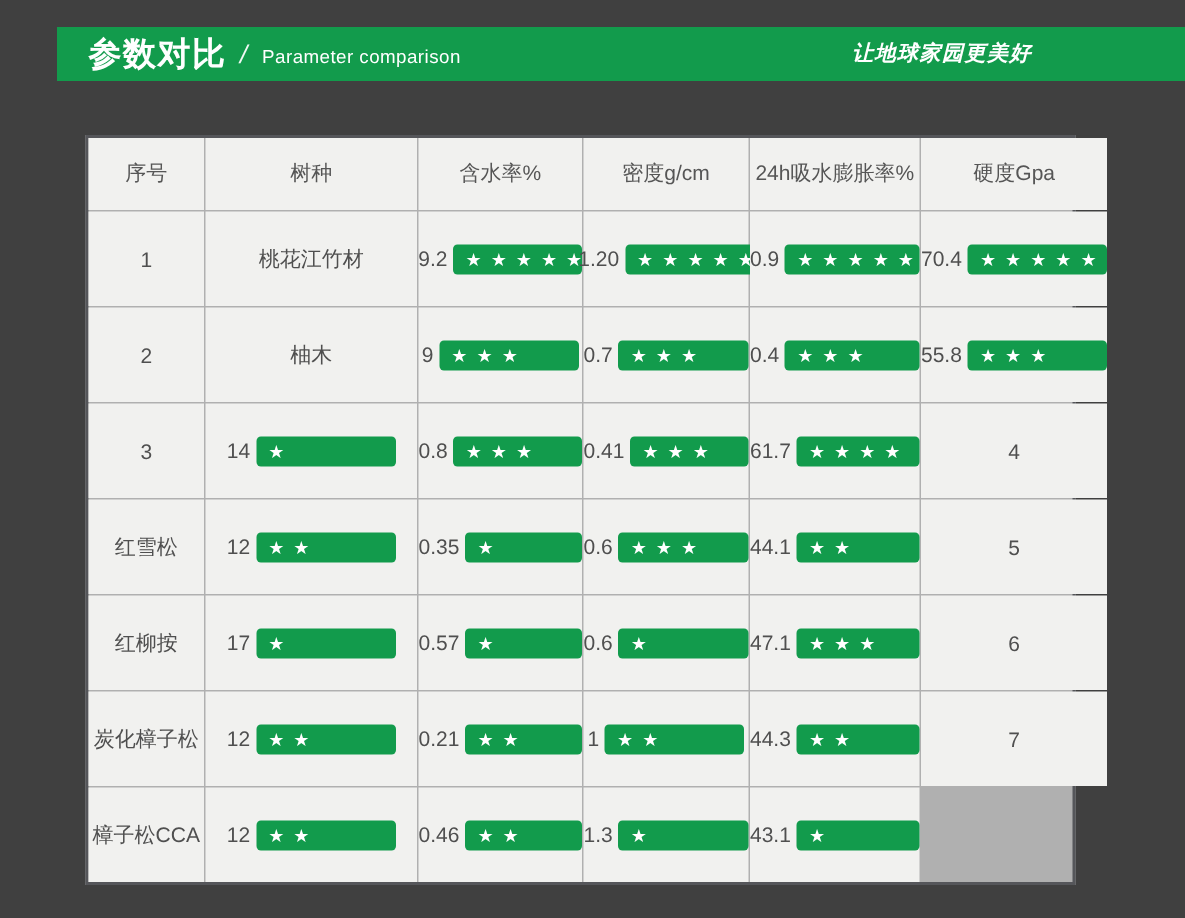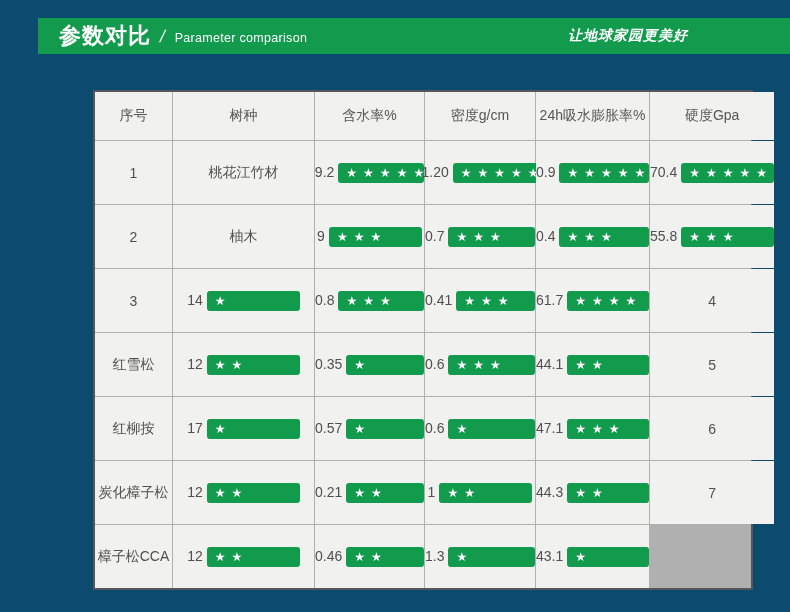--- a/index.html
+++ b/index.html
@@ -8,21 +8,21 @@
     background: #ffffff;
     width: 790px;
     height: 612px;
     overflow: hidden;
     font-family: "Liberation Sans", "DejaVu Sans", sans-serif;
   }
   .page {
     position: relative;
     width: 790px;
     height: 612px;
-    background: #0c4a6e;
+    background: #404040;
   }
   
   .banner {
     position: absolute;
     left: 38px;
     top: 18px;
     right: 0;
     height: 36px;
     background: var(--brand-green, #129b4c);
     display: flex;
@@ -62,21 +62,20 @@
     left: 57px;
     top: 90px;
     width: 660px;
     box-sizing: border-box;
     border: 2px solid var(--outer-border, #55565a);
     background: var(--grid-line, #b0b0b0);
     display: grid;
     grid-template-columns: 77px 141px 109px 110px 113px 1fr;
     grid-template-rows: 48px repeat(7, 63px);
     gap: 1px;
-    margin-left: 36px;
   }
   .cell {
     background: var(--cell-bg, #f1f1ef);
     display: flex;
     align-items: center;
     justify-content: center;
     color: var(--text-color, #4f4f4f);
     font-size: 14px;
   }
   .head-cell {

